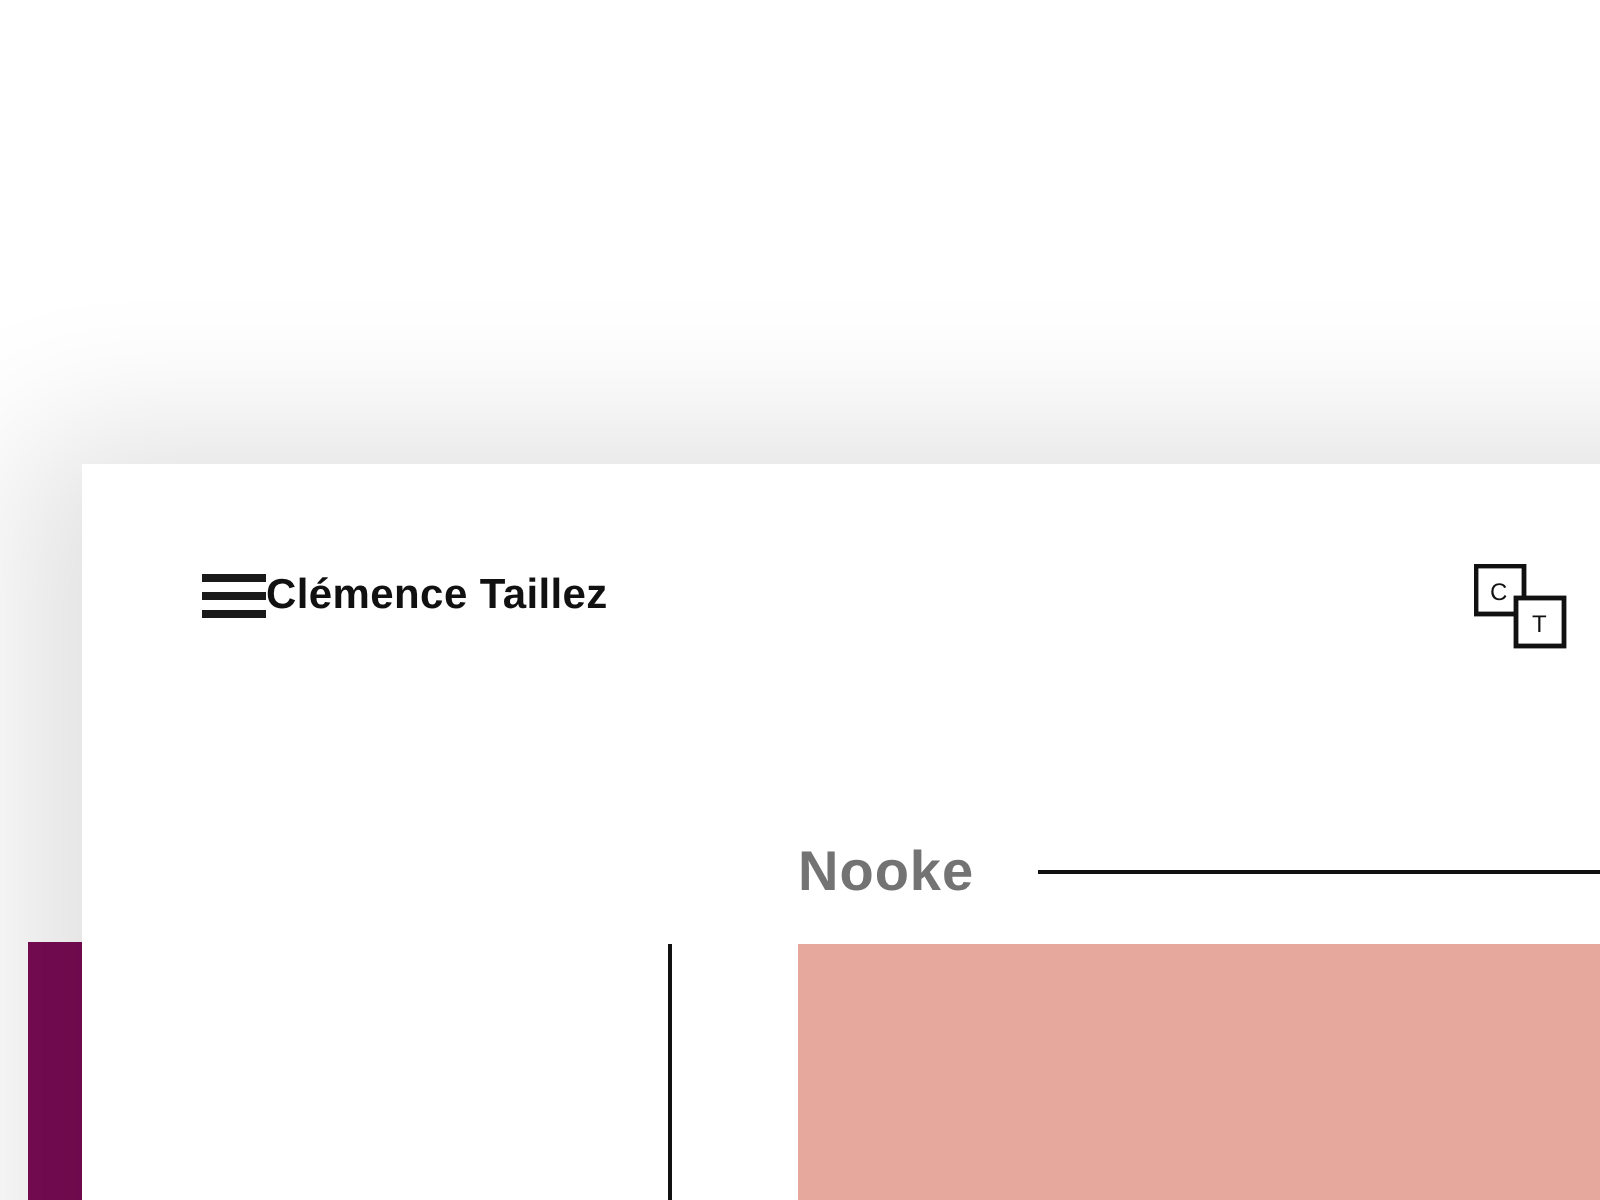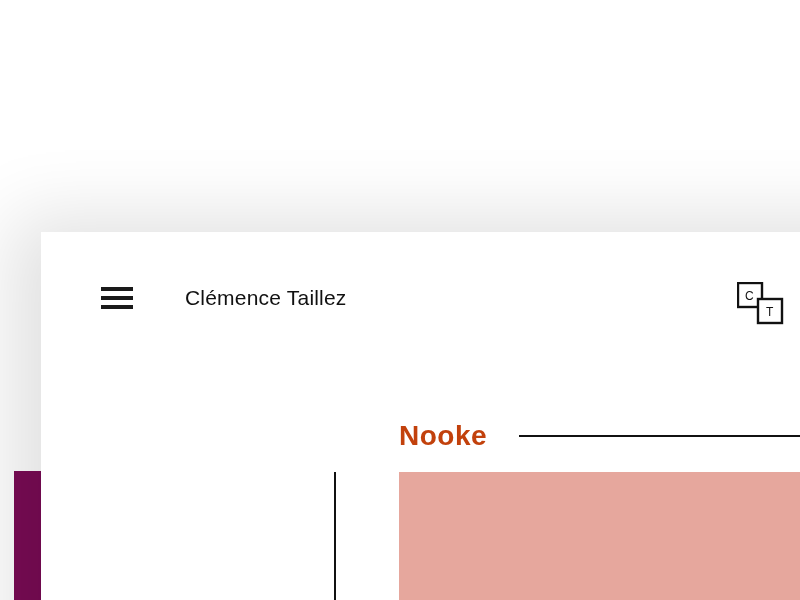--- a/index.html
+++ b/index.html
@@ -33,23 +33,22 @@
     cursor: pointer;
   }
   .hamburger span {
     display: block;
     height: 4px;
     background: #1a1a1a;
     width: 100%;
   }
 
   .site-name {
-    margin-left: 52px;
     font-size: 21px;
-    font-weight: 400;
+    font-weight: 700;
     color: #111;
     letter-spacing: 0.2px;
   }
 
   .logo {
     position: absolute;
     left: 696px;
     top: 50px;
     width: 48px;
     height: 44px;
@@ -60,21 +59,21 @@
     position: absolute;
     top: 188px;
     left: 358px;
     right: 0;
     display: flex;
     align-items: center;
   }
   .project-title {
     font-size: 28px;
     font-weight: 800;
-    color: #c2410c;
+    color: #737373;
     letter-spacing: 0.5px;
   }
   .title-rule {
     flex: 1;
     height: 2px;
     background: #111;
     margin-left: 32px;
   }
 
   .hero {

